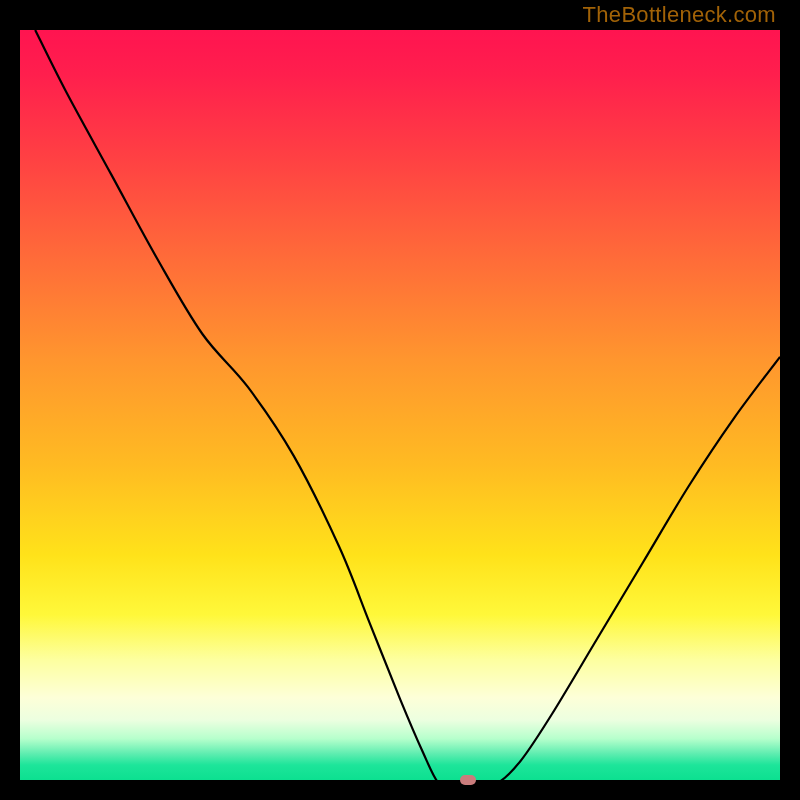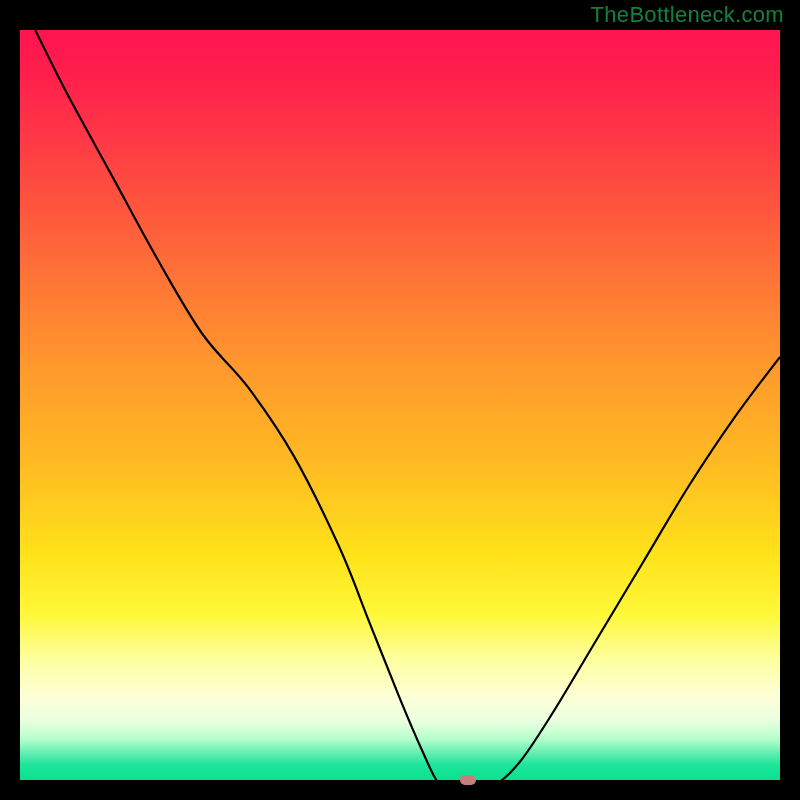--- a/index.html
+++ b/index.html
@@ -13,22 +13,22 @@
   }
   .frame {
     position: relative;
     width: 800px;
     height: 800px;
     background: #000;
   }
   .watermark {
     position: absolute;
     top: 2px;
-    right: 16px;
-    color: #15803d;
+    right: 24px;
+    color: #a16207;
     font-size: 22px;
     font-weight: 500;
     letter-spacing: 0.3px;
     user-select: none;
   }
   .plot {
     position: absolute;
     left: 20px;
     top: 30px;
     width: 760px;

